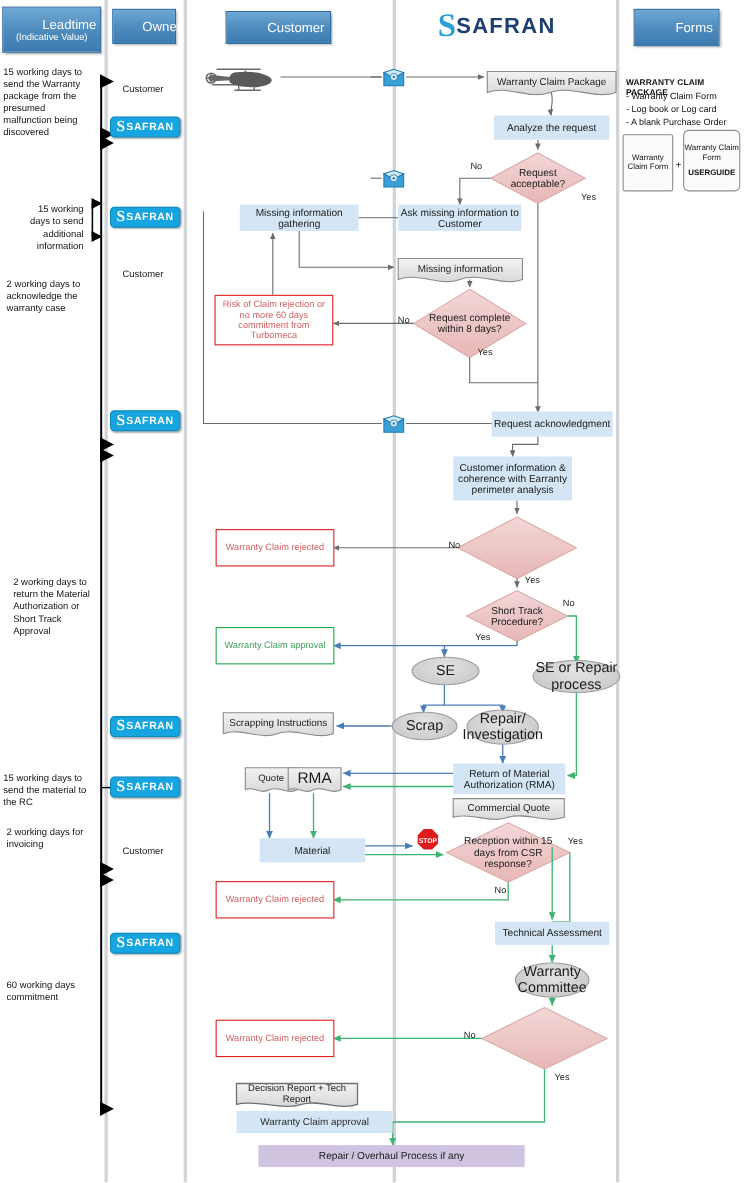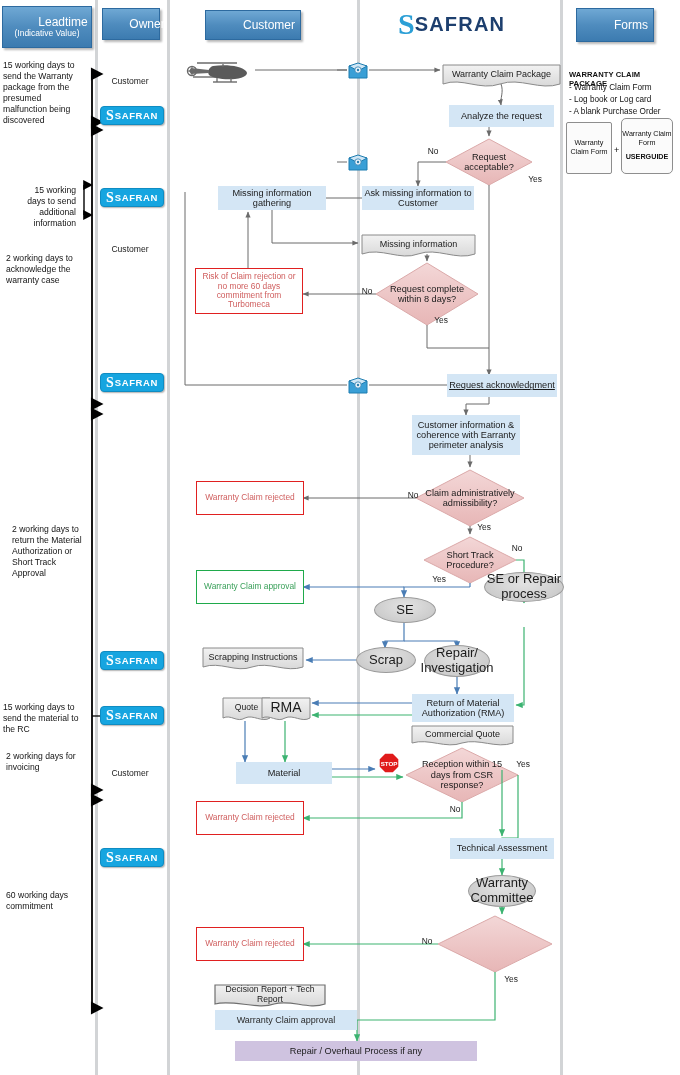--- a/index.html
+++ b/index.html
@@ -374,52 +374,49 @@
     <span class="lbl">Commercial Quote</span>
   </div>
   <div class="doc" style="left:215px; top:985px; width:110px; height:22px; font-size:8.6px;">
     <span class="lbl">Decision Report + Tech Report</span>
   </div>
 
   <div class="node blue" style="left:449px; top:105px; width:105px; height:22px;">Analyze the request</div>
   <div class="node blue" style="left:362px; top:186px; width:112px; height:24px;">Ask missing information to Customer</div>
   <div class="node blue" style="left:218px; top:186px; width:108px; height:24px;">Missing information gathering</div>
   <div class="node rej" style="left:195px; top:268px; width:108px; height:46px;">Risk of Claim rejection or no more 60 days commitment from Turbomeca</div>
-  <div class="node blue" style="left:447px; top:374px; width:110px; height:23px;text-decoration:underline;">Request acknowledgment</div>
+  <div class="node blue" style="left:447px; top:374px; width:110px; height:23px;">Request acknowledgment</div>
   <div class="node blue" style="left:412px; top:415px; width:108px; height:40px;">Customer information &amp; coherence with Earranty perimeter analysis</div>
   <div class="node rej" style="left:196px; top:481px; width:108px; height:34px;">Warranty Claim rejected</div>
   <div class="node appr" style="left:196px; top:570px; width:108px; height:34px;">Warranty Claim approval</div>
   <div class="node blue" style="left:412px; top:694px; width:102px; height:28px;">Return of Material Authorization (RMA)</div>
   <div class="node blue" style="left:236px; top:762px; width:96px; height:22px;">Material</div>
   <div class="node rej" style="left:196px; top:801px; width:108px; height:34px;">Warranty Claim rejected</div>
   <div class="node blue" style="left:450px; top:838px; width:104px; height:21px;">Technical Assessment</div>
   <div class="node rej" style="left:196px; top:927px; width:108px; height:34px;">Warranty Claim rejected</div>
   <div class="node apprblue" style="left:215px; top:1010px; width:142px; height:20px;">Warranty Claim approval</div>
   <div class="node lav" style="left:235px; top:1041px; width:242px; height:20px;">Repair / Overhaul Process if any</div>
 
   <div class="dia" style="left:446px; top:139px; width:86px; height:46px;">
     <div class="dtxt">Request acceptable?</div>
   </div>
   <div class="dia" style="left:376px; top:263px; width:102px; height:62px;">
     <div class="dtxt" style="padding:0 12px;">Request complete within 8 days?</div>
   </div>
-  <div class="dia" style="left:416px; top:470px; width:108px; height:56px;">
-    <div class="dtxt" style="padding:0 6px;">Claim administratively admissibility?</div>
-  </div>
   <div class="dia" style="left:424px; top:537px; width:92px; height:46px;">
     <div class="dtxt" style="padding:0 8px;">Short Track Procedure?</div>
   </div>
   <div class="dia" style="left:406px; top:748px; width:112px; height:54px;">
     <div class="dtxt" style="padding:0 5px;">Reception within 15 days from CSR response?</div>
   </div>
 
   <div class="ell" style="left:374px; top:597px; width:62px; height:26px;">
     <span>SE</span>
   </div>
-  <div class="ell" style="left:484px; top:572px; width:80px; height:30px;">
+  <div class="ell" style="left:484px; top:600px; width:80px; height:30px;">
     <span>SE or Repair process</span>
   </div>
   <div class="ell" style="left:356px; top:647px; width:60px; height:26px;">
     <span>Scrap</span>
   </div>
   <div class="ell" style="left:424px; top:645px; width:66px; height:32px;">
     <span>Repair/ Investigation</span>
   </div>
   <div class="ell" style="left:468px; top:875px; width:68px; height:32px;">
     <span>Warranty Committee</span>

